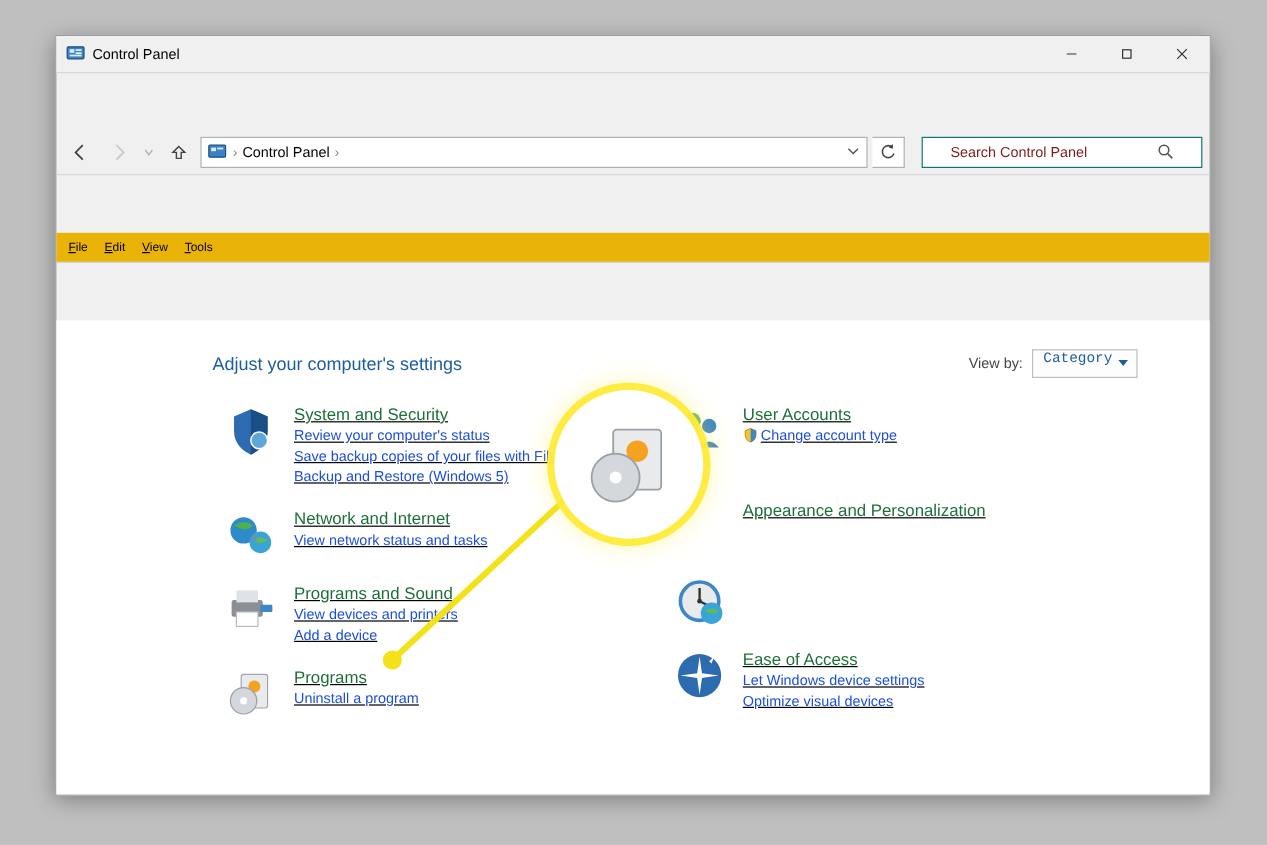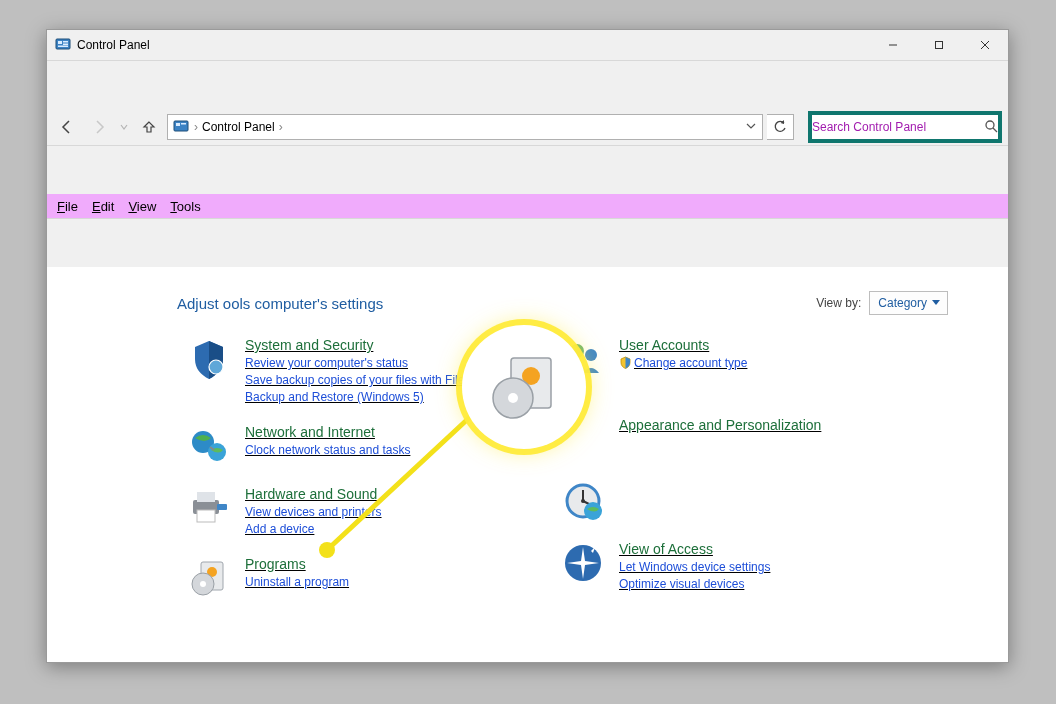--- a/index.html
+++ b/index.html
@@ -97,37 +97,37 @@
     border: 1px solid #b0b0b0;
     border-left: none;
     background: #fff;
     display: flex; align-items: center; justify-content: center;
     color: #444;
   }
   .search-box {
     width: 186px; height: 24px;
     margin-left: 10px;
     background: #fff;
-    border: 4px solid #0f766e;
+    border: 1px solid #0f766e;
     display: flex; align-items: center;
-    padding: 0 0;
-    color: #a21caf;
+    padding: 0 23px;
+    color: #7f1d1d;
   }
   .search-box .placeholder { flex: 1; font-size: 12px; }
   .search-box .mag { color: #555; }
   
   .menubar {
     height: 24px;
     display: flex;
     align-items: center;
     gap: 14px;
     padding: 0 10px;
     border-bottom: 1px solid #d8d8d8;
-    font-size: 13px;
-    background: #f0abfc;
+    font-size: 10px;
+    background: #eab308;
   }
   .menu-item .ul { text-decoration: underline; }
   
   .content {
     flex: 1;
     background: #fff;
     position: relative;
     overflow: hidden;
   }
   .heading-row {
@@ -146,23 +146,24 @@
   .viewby {
     display: flex; align-items: center; gap: 8px;
     font-size: 12px;
   }
   .viewby .label { color: #444; text-align: right; }
   .viewby .combo {
     height: 22px;
     border: 1px solid #bdbdbd;
     background: #fdfdfd;
     padding: 0 20px 0 8px;
-    display: flex; align-items: center;
+    display: flex; 
     color: #1f5da1;
     position: relative;
+    font-family: Liberation Mono, monospace;
   }
   .viewby .combo::after {
     content: "";
     position: absolute;
     right: 7px; top: 8px;
     border-left: 4px solid transparent;
     border-right: 4px solid transparent;
     border-top: 5px solid #1f5da1;
   }
 
@@ -325,21 +326,21 @@
   <div class="menubar">
     <span class="menu-item"><span class="ul">F</span><span></span>ile</span>
     <span class="menu-item"><span class="ul">E</span>dit</span>
     <span class="menu-item"><span class="ul">V</span>iew</span>
     <span class="menu-item"><span class="ul">T</span>ools</span>
   </div>
 
   <div class="content">
 
     <div class="heading-row">
-      <div class="heading">Adjust ools computer's settings</div>
+      <div class="heading">Adjust your computer's settings</div>
       <div class="viewby">
         <span class="label">View by:</span>
         <div class="combo">
           <span>Category</span>
         </div>
       </div>
     </div>
 
     <div class="panel-grid">
 
@@ -366,35 +367,35 @@
             <svg class="ico44" viewBox="0 0 44 44">
               <circle cx="16" cy="18" r="11" fill="#2d8bc7"></circle>
               <path d="M8 14 Q16 8 24 14 Q18 20 8 14" fill="#4fb04f"></path>
               <circle cx="30" cy="28" r="9" fill="#3aa3d8"></circle>
               <path d="M24 26 Q30 22 36 26 Q32 31 24 26" fill="#5dbb5d"></path>
               <line x1="23" y1="23" x2="27" y2="26" stroke="#888" stroke-width="2"></line>
             </svg>
           </span>
           <div class="cat-body">
             <div class="cat-title">Network and Internet</div>
-            <span class="cat-link">Clock network status and tasks</span>
+            <span class="cat-link">View network status and tasks</span>
           </div>
         </div>
 
         <div class="cat">
           <span class="cat-icon">
             <svg class="ico44" viewBox="0 0 44 44">
               <rect x="6" y="14" width="26" height="14" rx="2" fill="#8a8f96"></rect>
               <rect x="10" y="6" width="18" height="10" fill="#dfe3e8"></rect>
               <rect x="10" y="24" width="18" height="12" fill="#fff" stroke="#bbb"></rect>
               <rect x="30" y="18" width="10" height="6" rx="1" fill="#3f86c7"></rect>
             </svg>
           </span>
           <div class="cat-body">
-            <div class="cat-title">Hardware and Sound</div>
+            <div class="cat-title">Programs and Sound</div>
             <span class="cat-link">View devices and printers</span>
             <span class="cat-link">Add a device</span>
           </div>
         </div>
 
         <div class="cat">
           <span class="cat-icon">
             <svg class="ico44" viewBox="0 0 44 44">
               <rect x="14" y="6" width="22" height="28" rx="2" fill="#e8eaec" stroke="#a0a6ad"></rect>
               <circle cx="25" cy="16" r="5" fill="#f4a321"></circle>
@@ -456,21 +457,21 @@
 
         <div class="cat">
           <span class="cat-icon">
             <svg class="ico44" viewBox="0 0 44 44">
               <circle cx="22" cy="22" r="18" fill="#2d6bb0"></circle>
               <path d="M22 6 L24 20 L38 22 L24 24 L22 38 L20 24 L6 22 L20 20 Z" fill="#fff"></path>
               <path d="M30 10 L34 6 L32 12 Z" fill="#fff"></path>
             </svg>
           </span>
           <div class="cat-body">
-            <div class="cat-title">View of Access</div>
+            <div class="cat-title">Ease of Access</div>
             <span class="cat-link">Let Windows device settings</span>
             <span class="cat-link">Optimize visual devices</span>
           </div>
         </div>
 
       </div>
     </div>
 
     <svg class="callout-svg" width="961" height="540">
       <line x1="280" y1="283" x2="423" y2="150" stroke="#f3e11a" stroke-width="5" stroke-linecap="round"></line>

